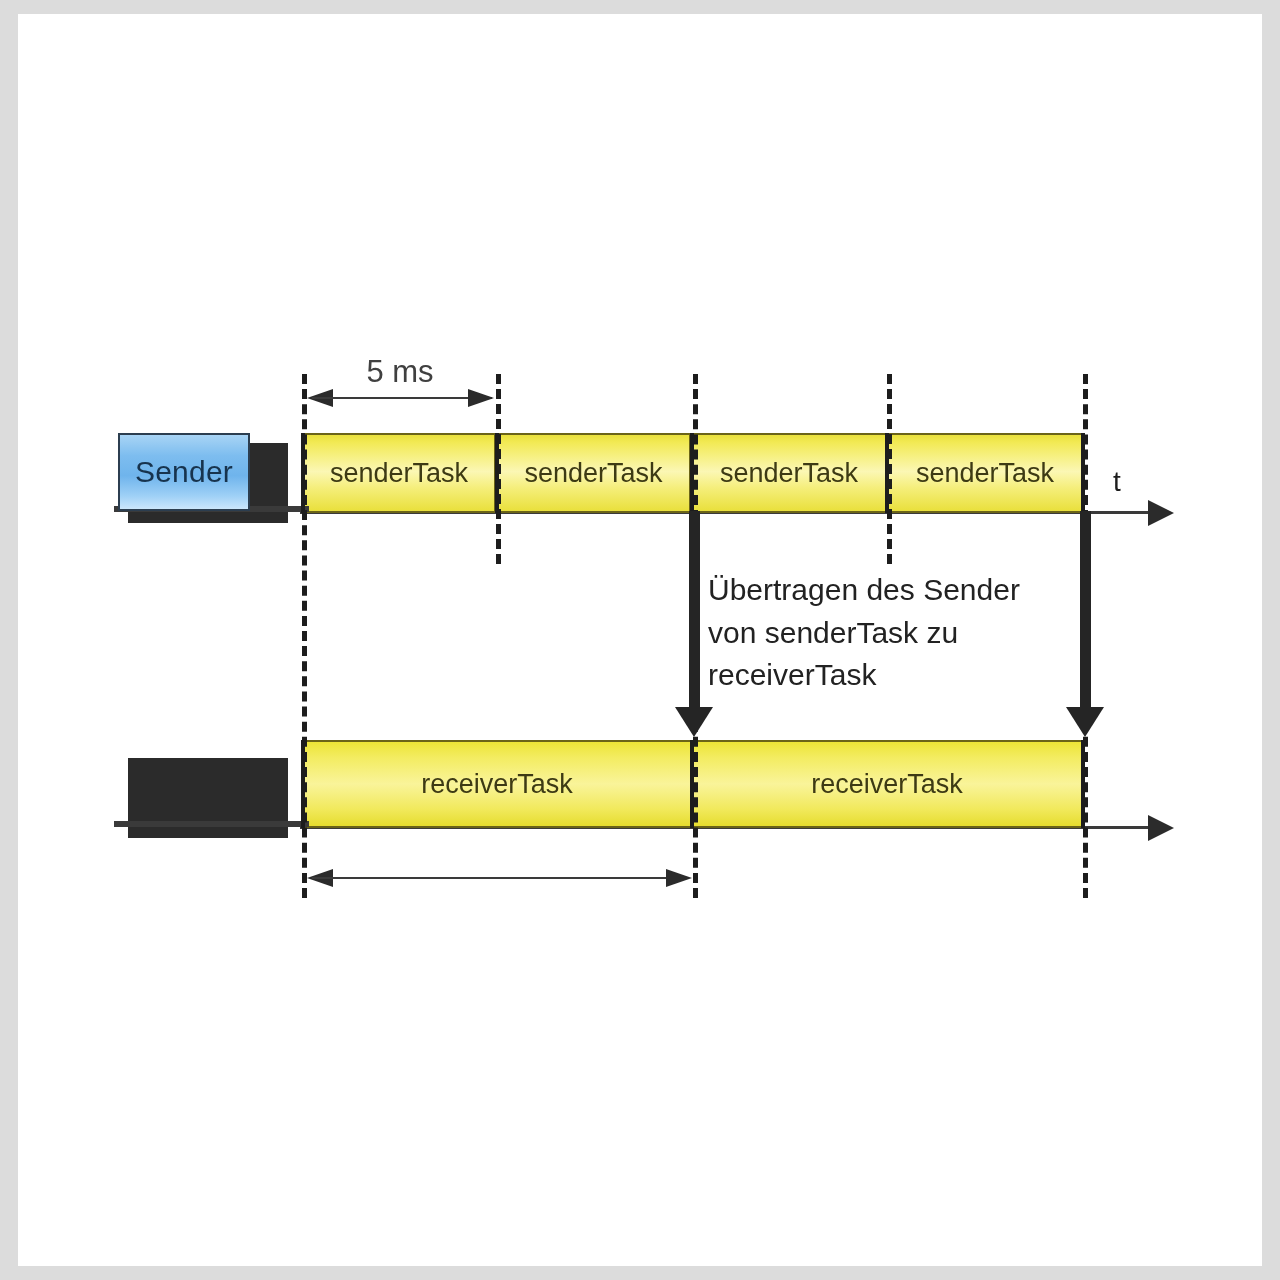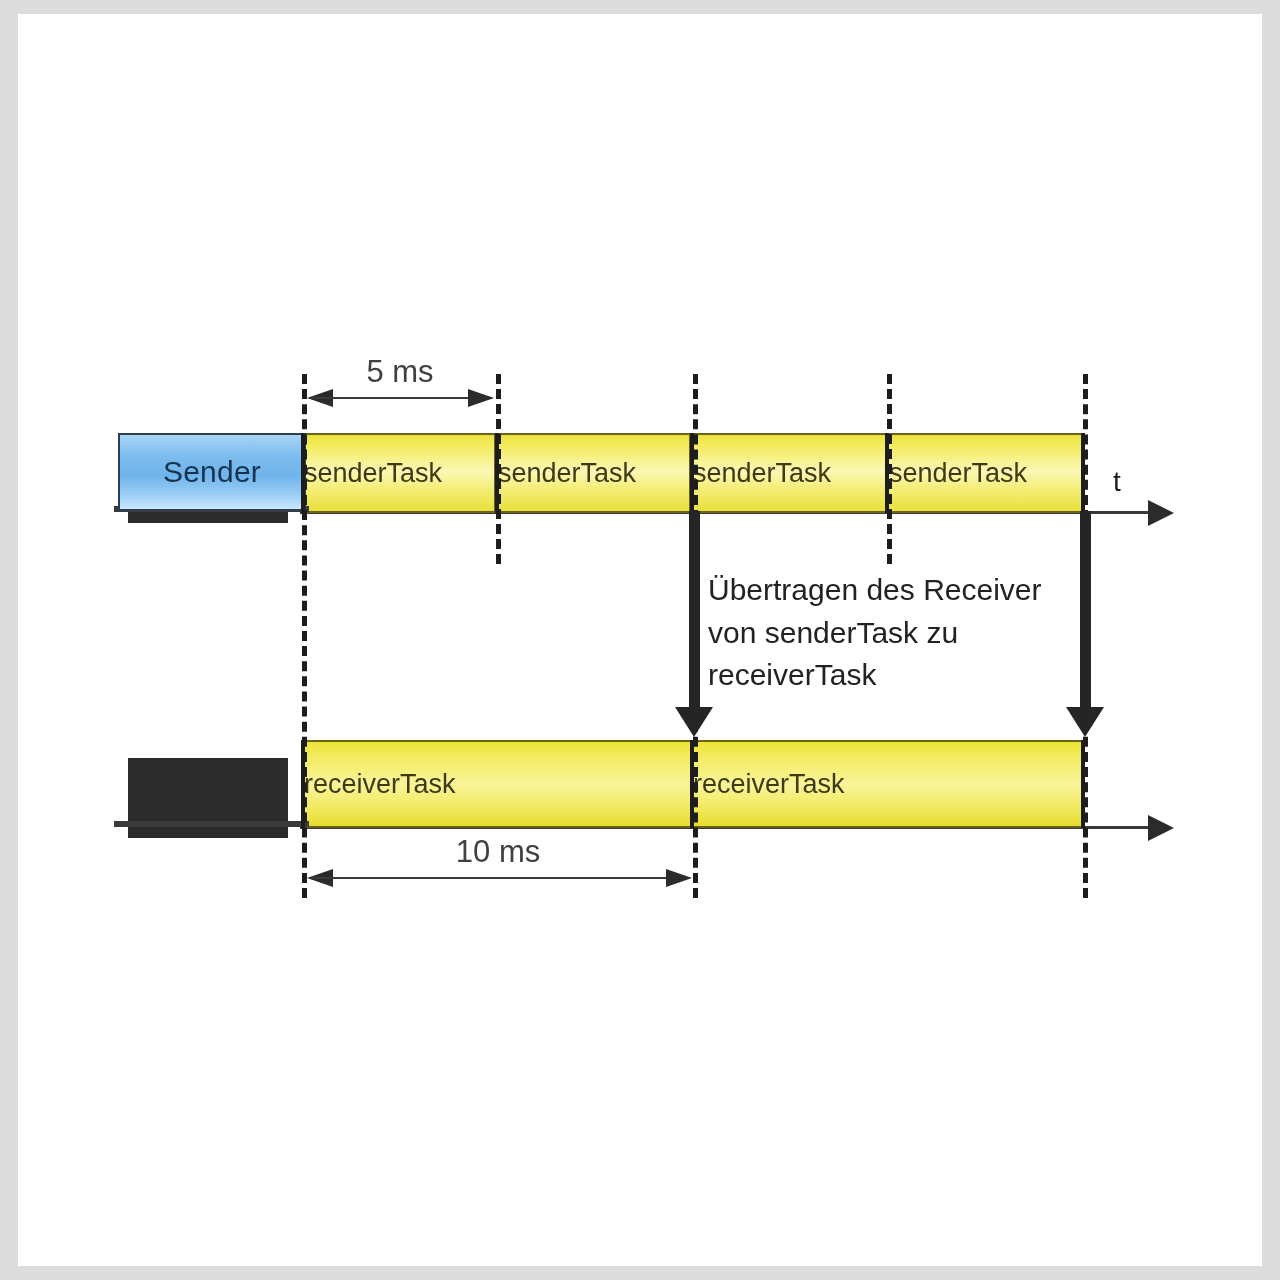--- a/index.html
+++ b/index.html
@@ -67,21 +67,21 @@
     box-sizing: border-box;
     border: 2px solid #6b6418;
     background: linear-gradient(180deg,
                 #e9e03c 0%,
                 #f2ea55 10%,
                 #fbf7b4 48%,
                 #f5ee7a 70%,
                 #e9e03c 100%);
     display: flex;
     align-items: center;
-    justify-content: flex-start;
+    justify-content: center;
     color: #3d3a14;
     font-size: 27px;
     z-index: 4;
     overflow: hidden;
     white-space: nowrap;
   }
   .task-bar.plain {
     background: linear-gradient(180deg,
                 #ece436 0%,
                 #f3ec60 18%,
@@ -187,21 +187,21 @@
 </style>
 </head>
 <body>
 
 <div id="page">
   <div id="canvas">
 
     <div class="actor-shadow" style="left:110px; top:429px; width:160px; height:80px;"></div>
     <div class="actor-nub" style="left:96px; top:492px; width:195px; height:6px;"></div>
 
-    <div class="actor-box" style="left:100px; top:419px; width:188px; height:78px;">
+    <div class="actor-box" style="left:100px; top:419px; width:132px; height:78px;">
       <span>Sender</span>
     </div>
 
     <div class="axis-line" style="left:282px; top:497px; width:868px;"></div>
     <div class="axis-arrow" style="left:1130px; top:486px;"></div>
     <div class="axis-label" style="left:1095px; top:452px;">t</div>
 
     <div class="task-bar" style="left:284px; top:419px; width:194px; height:80px;">
       <span>senderTask</span>
     </div>
@@ -245,29 +245,28 @@
 
     <div class="vdash" style="left:1065px; top:360px; height:524px;"></div>
     <div class="vsolid" style="left:1063px; top:419px; height:80px;"></div>
     <div class="vsolid" style="left:1063px; top:726px; height:88px;"></div>
 
     <div class="dim-label" style="left:284px; top:340px; width:196px;">5 ms</div>
     <div class="dim-head-left" style="left:289px; top:375px;"></div>
     <div class="dim-line" style="left:294px; top:383px; width:180px;"></div>
     <div class="dim-head-right" style="left:450px; top:375px;"></div>
 
-    <div class="dim-label" style="left:284px; top:820px; width:392px;">10 ms</div>
     <div class="dim-head-left" style="left:289px; top:855px;"></div>
     <div class="dim-line" style="left:294px; top:863px; width:376px;"></div>
     <div class="dim-head-right" style="left:648px; top:855px;"></div>
 
     <div class="xfer-shaft" style="left:671px; top:497px; height:198px;"></div>
     <div class="xfer-head" style="left:657px; top:693px;"></div>
 
     <div class="xfer-shaft" style="left:1062px; top:497px; height:198px;"></div>
     <div class="xfer-head" style="left:1048px; top:693px;"></div>
 
-    <div class="annotation" style="left:690px; top:555px; width:380px;">Übertragen des Receiver
+    <div class="annotation" style="left:690px; top:555px; width:380px;">Übertragen des Sender
 von senderTask zu
 receiverTask</div>
 
   </div>
 </div>
 
 </body></html>

